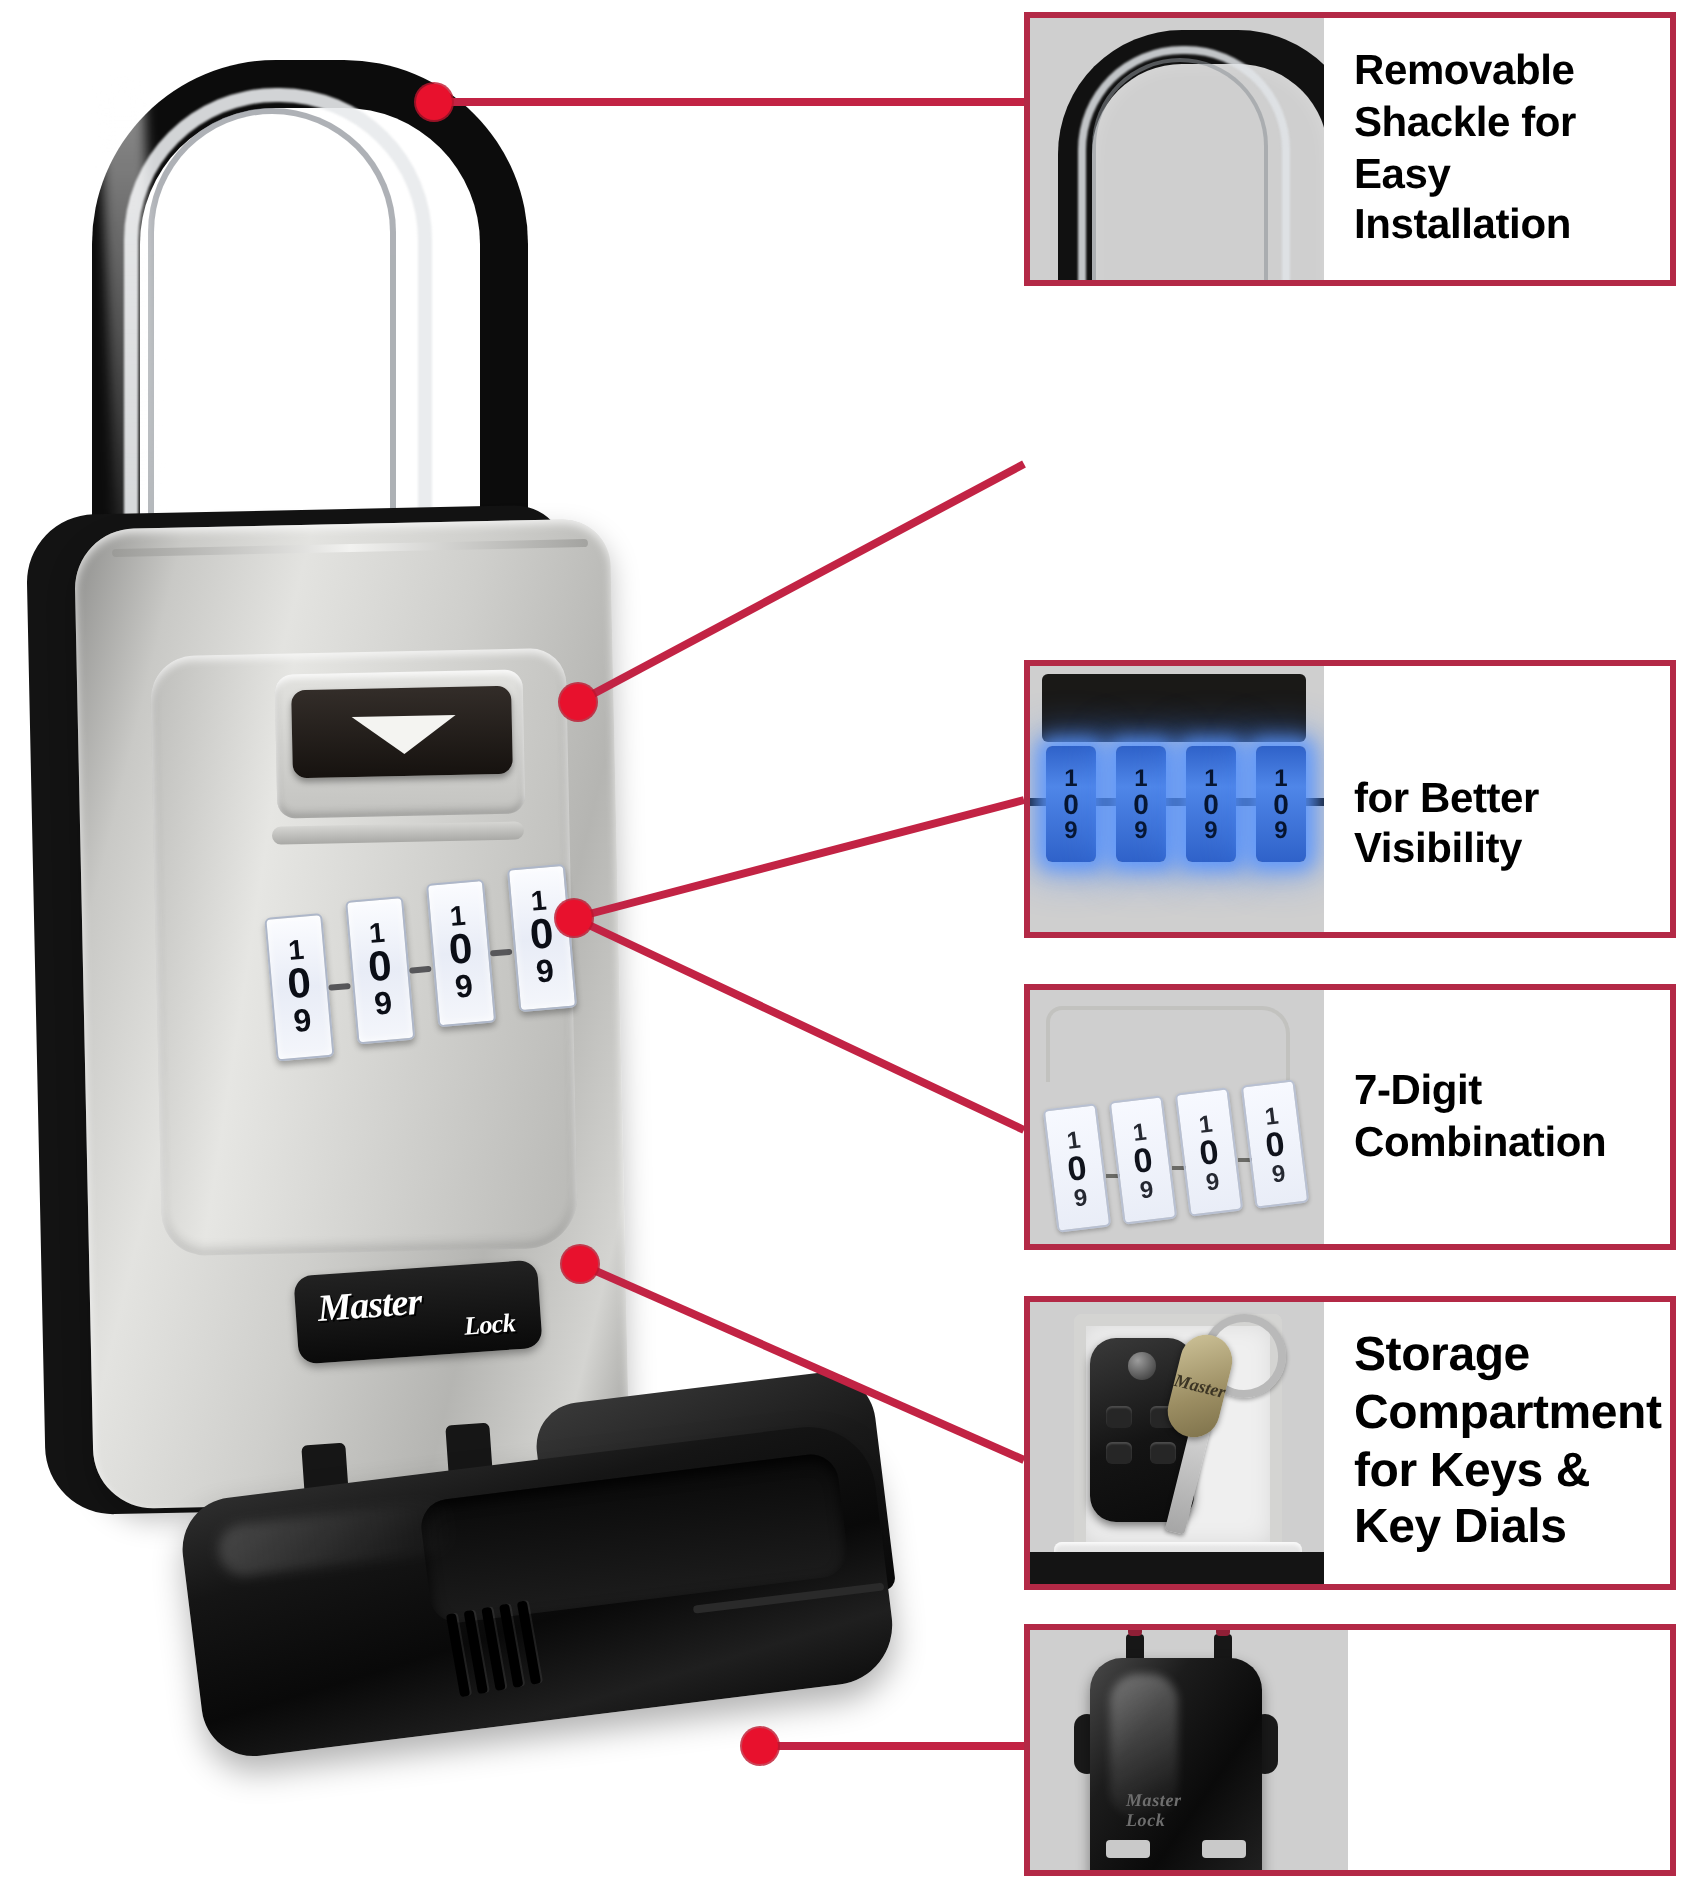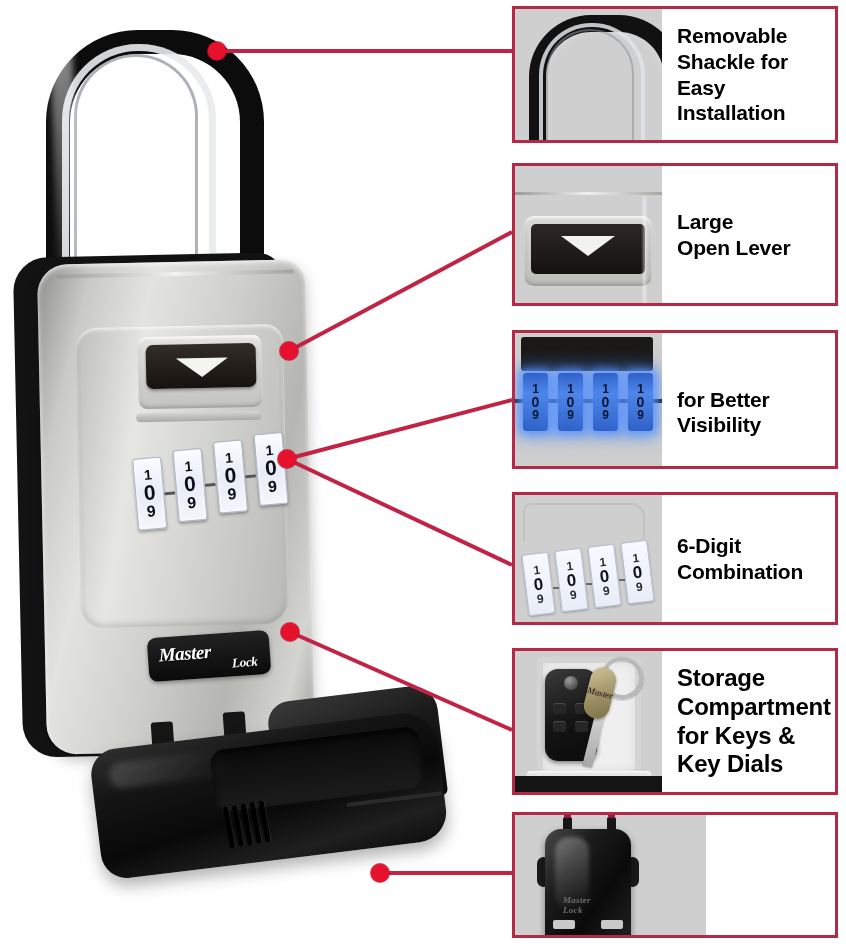--- a/index.html
+++ b/index.html
@@ -390,35 +390,20 @@
     </div>
     <div class="cap">
       <p>
         <span>Removable</span><br>
         <span>Shackle for Easy</span><br>
         <span>Installation</span>
       </p>
     </div>
   </div>
 
-  <div class="callout" style="left:512px;top:163px;width:326px;height:143px;">
-    <div class="thumb th-lever" style="width:147px;">
-      <div class="lv-seam"></div>
-      <div class="lv-recess"></div>
-      <div class="lv-black"></div>
-      <div class="lv-arrow"></div>
-      <div class="lv-edge"></div>
-    </div>
-    <div class="cap">
-      <p>
-        <span>Large</span><br>
-        <span>Open Lever</span>
-      </p>
-    </div>
-  </div>
 
   <div class="callout" style="left:512px;top:330px;width:326px;height:139px;">
     <div class="thumb th-glow" style="width:147px;">
       <div class="glow-top"></div>
       <div class="glow-bar"></div>
       <div class="glow-row">
         <div class="gdial">
           <i>1</i>
           <i class="mid">0</i>
           <i>9</i>
@@ -473,21 +458,21 @@
         <div class="dig-dash" style="left:94px;top:40px;"></div>
         <div class="ddial" style="left:99px;top:2px;transform:rotate(-7deg);">
           <i>1</i>
           <i class="mid">0</i>
           <i>9</i>
         </div>
       </div>
     </div>
     <div class="cap">
       <p>
-        <span>6-Digit</span><br>
+        <span>7-Digit</span><br>
         <span>Combination</span>
       </p>
     </div>
   </div>
 
   <div class="callout" style="left:512px;top:648px;width:326px;height:147px;">
     <div class="thumb th-store" style="width:147px;">
       <div class="st-body"></div>
       <div class="st-ring"></div>
       <div class="st-fob">
@@ -508,21 +493,21 @@
       <p class="sm">
         <span>Storage</span><br>
         <span>Compartment</span><br>
         <span>for Keys &amp;</span><br>
         <span>Key Dials</span>
       </p>
     </div>
   </div>
 
   <div class="callout" style="left:512px;top:812px;width:326px;height:126px;">
-    <div class="thumb th-cover" style="width:159px;padding-left:32px;">
+    <div class="thumb th-cover" style="width:159px;">
       <div class="cv-prong" style="left:48px;"></div>
       <div class="cv-prong" style="left:92px;"></div>
       <div class="cv-ear" style="left:22px;"></div>
       <div class="cv-ear" style="left:111px;"></div>
       <div class="cv-body"></div>
       <div class="cv-gloss"></div>
       <div class="cv-logo">Master Lock</div>
       <div class="cv-foot" style="left:38px;"></div>
       <div class="cv-foot" style="left:86px;"></div>
     </div>

